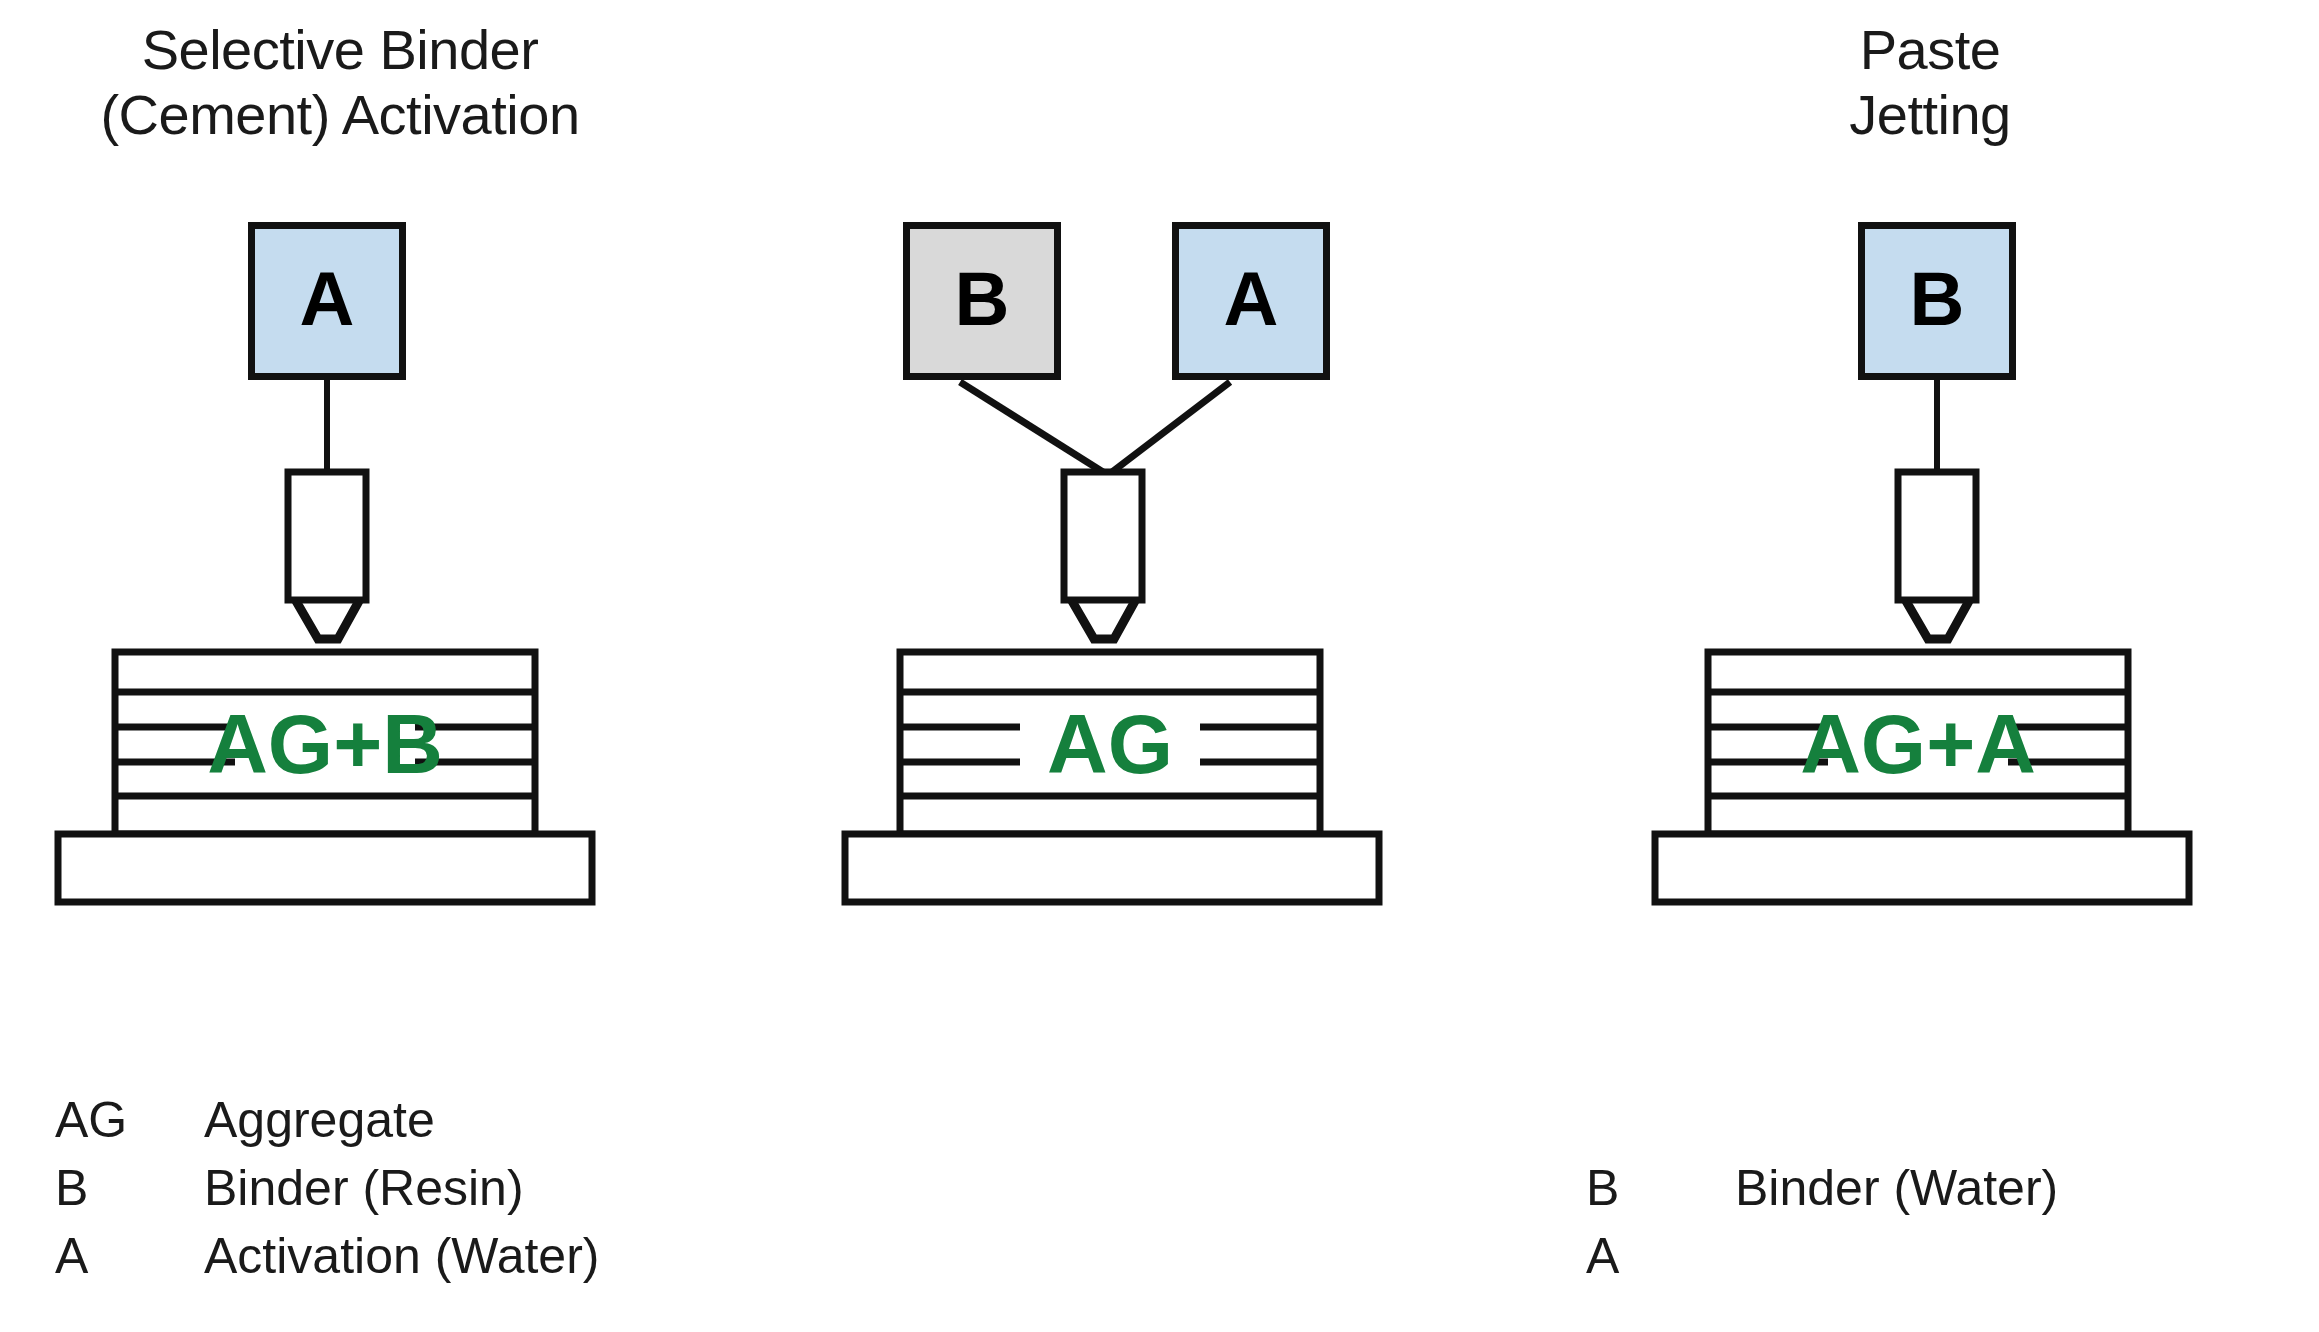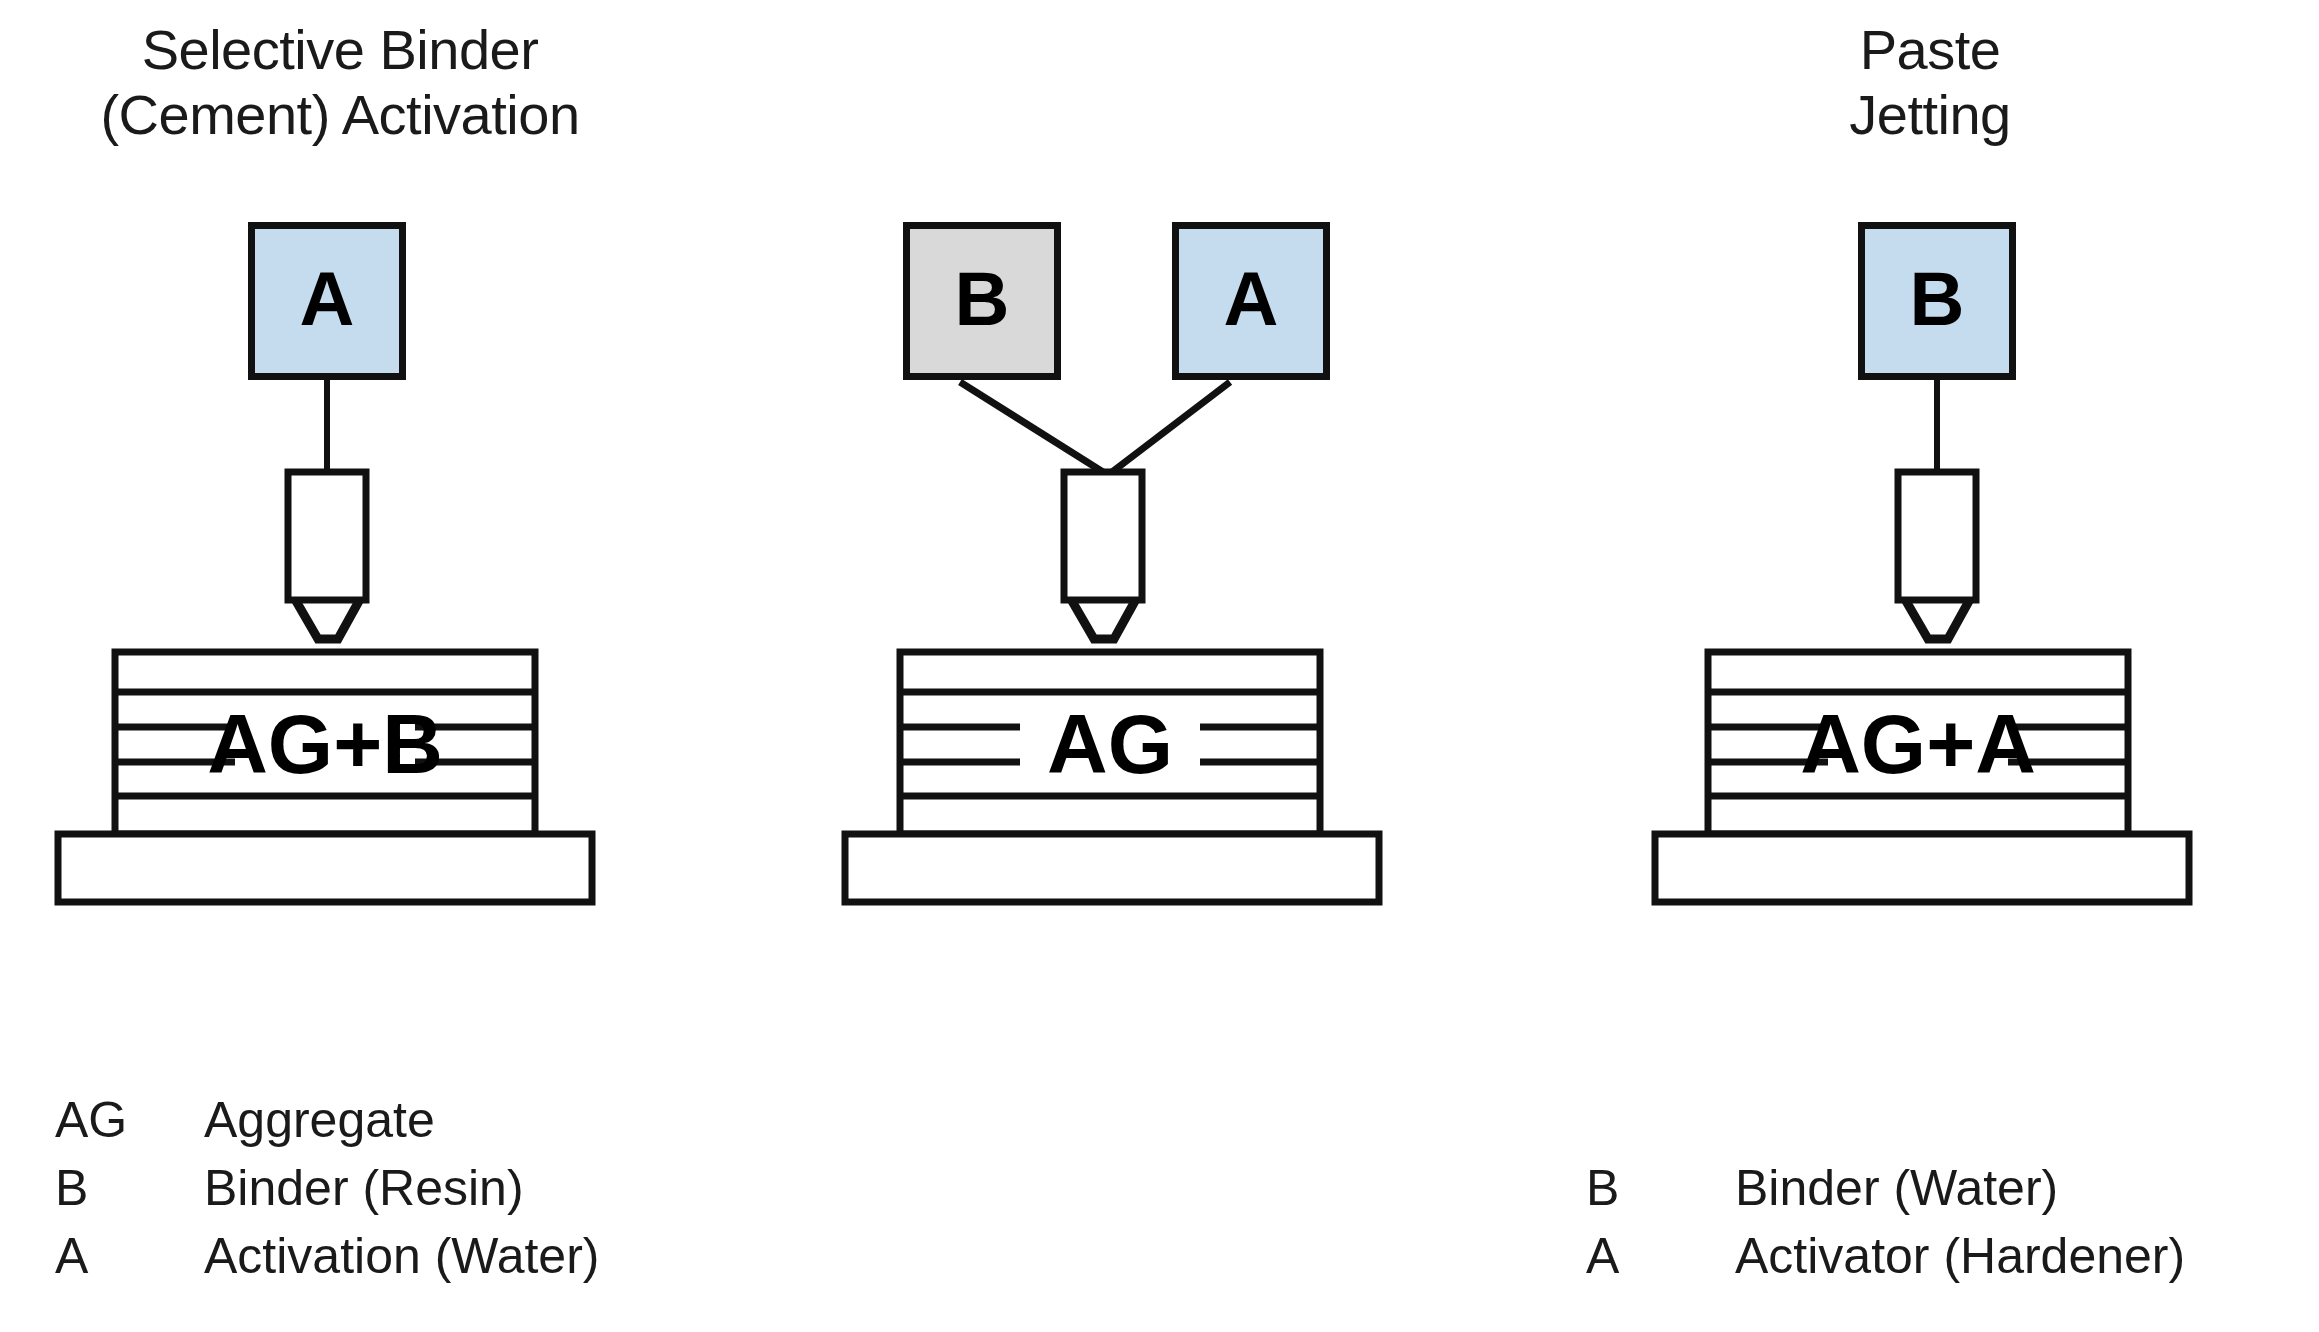--- a/index.html
+++ b/index.html
@@ -68,21 +68,21 @@
     position: absolute;
     left: 0; top: 0;
     width: 2319px;
     height: 1332px;
     pointer-events: none;
   }
   .stack-label {
     position: absolute;
     font-size: 84px;
     font-weight: 700;
-    color: #000000;
+    color: #15803d;
     text-align: center;
     line-height: 1;
     white-space: nowrap;
   }
 </style>
 </head>
 <body>
 
 <div id="stage">
 
@@ -178,17 +178,16 @@
     </div>
   </div>
 
   <div class="legend" style="left:1586px; top:1163px;">
     <div class="legend-row">
       <span class="legend-sym">B</span>
       <span class="legend-desc">Binder (Water)</span>
     </div>
     <div class="legend-row">
       <span class="legend-sym">A</span>
-      <span class="legend-desc">Activator (Hardener)</span>
     </div>
   </div>
 
 </div>
 
 </body></html>

